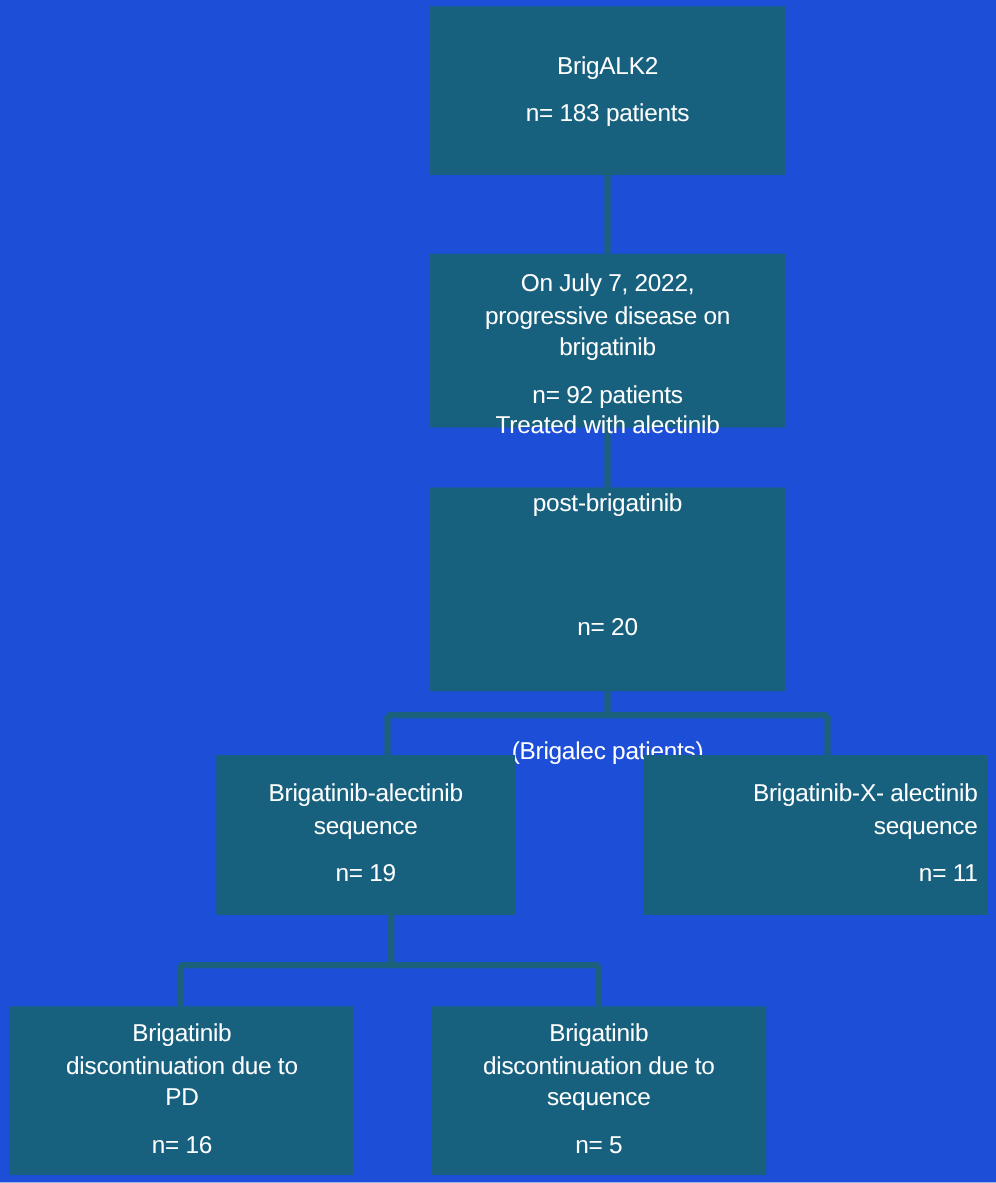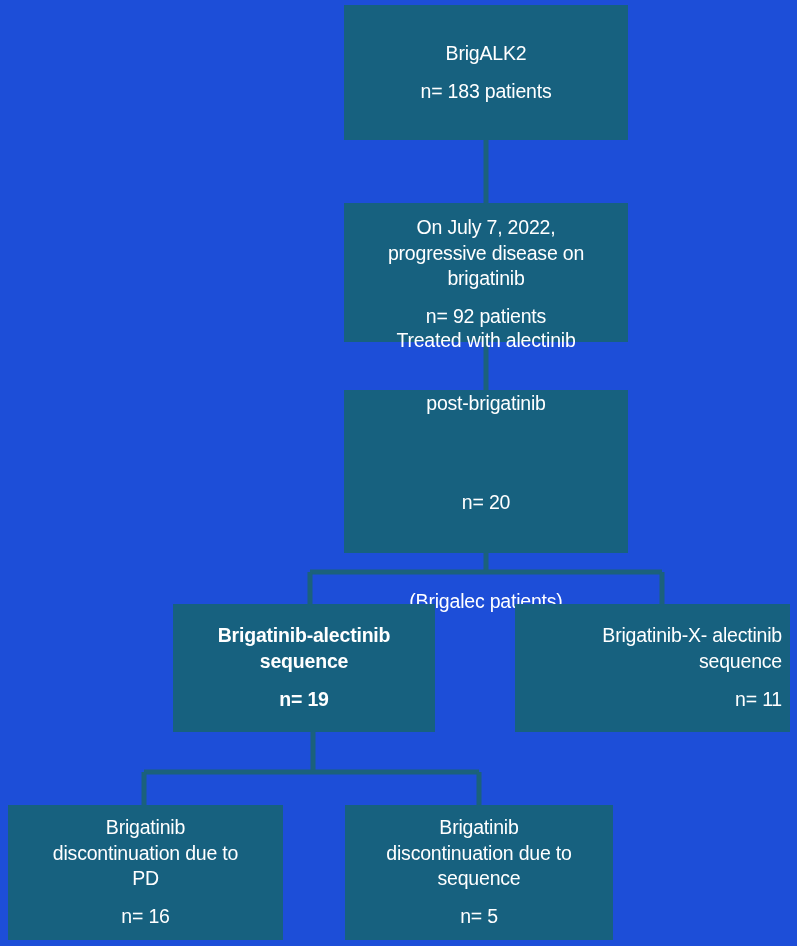--- a/index.html
+++ b/index.html
@@ -89,21 +89,21 @@
 
   <div class="node" style="left:344px; top:390px; width:284px; height:163px;gap:37px;">
     <span class="line">Treated with alectinib</span>
     <span class="line">post-brigatinib</span>
     <span class="gap"></span>
     <span class="line">n= 20</span>
     <span class="gap"></span>
     <span class="line">(Brigalec patients)</span>
   </div>
 
-  <div class="node" style="left:173px; top:604px; width:262px; height:128px;font-weight:bold;">
+  <div class="node" style="left:173px; top:604px; width:239px; height:128px;">
     <span class="line">Brigatinib-alectinib</span>
     <span class="line">sequence</span>
     <span class="gap"></span>
     <span class="line">n= 19</span>
   </div>
 
   <div class="node" style="left:515px; top:604px; width:275px; height:128px;align-items:flex-end;">
     <span class="line">Brigatinib-X- alectinib</span>
     <span class="line">sequence</span>
     <span class="gap"></span>

